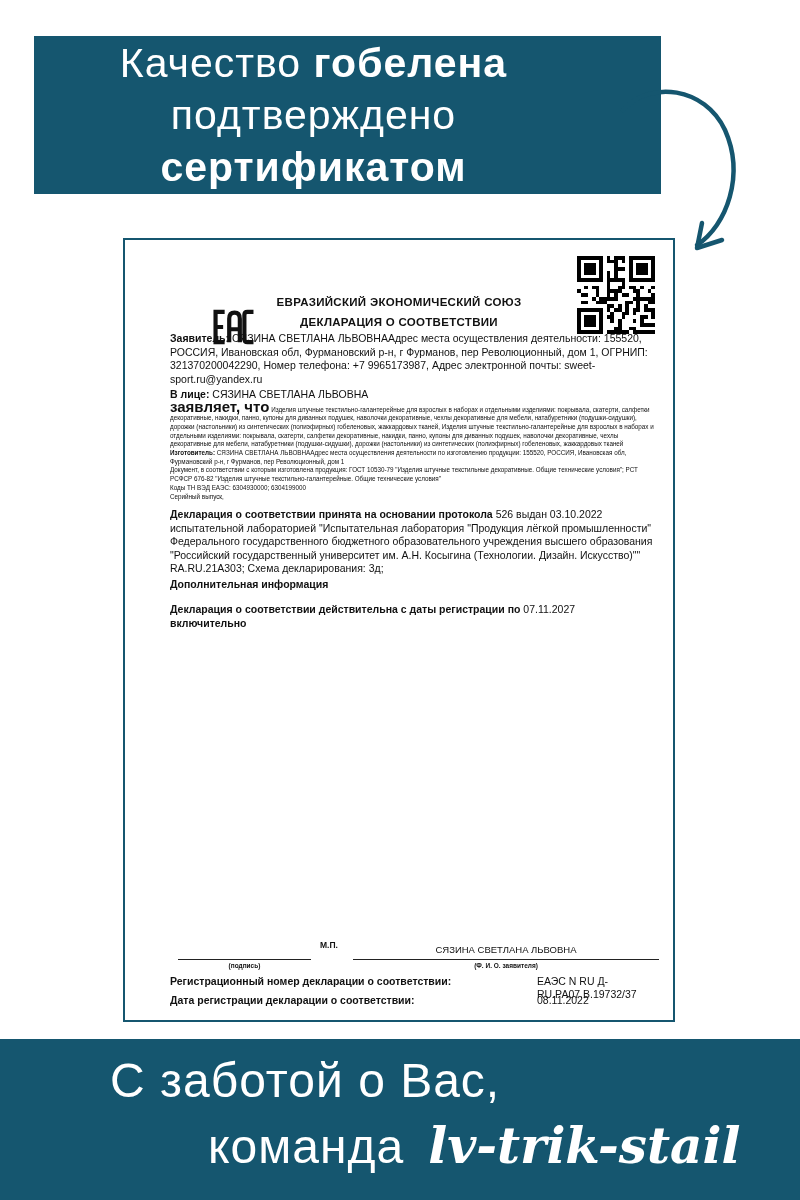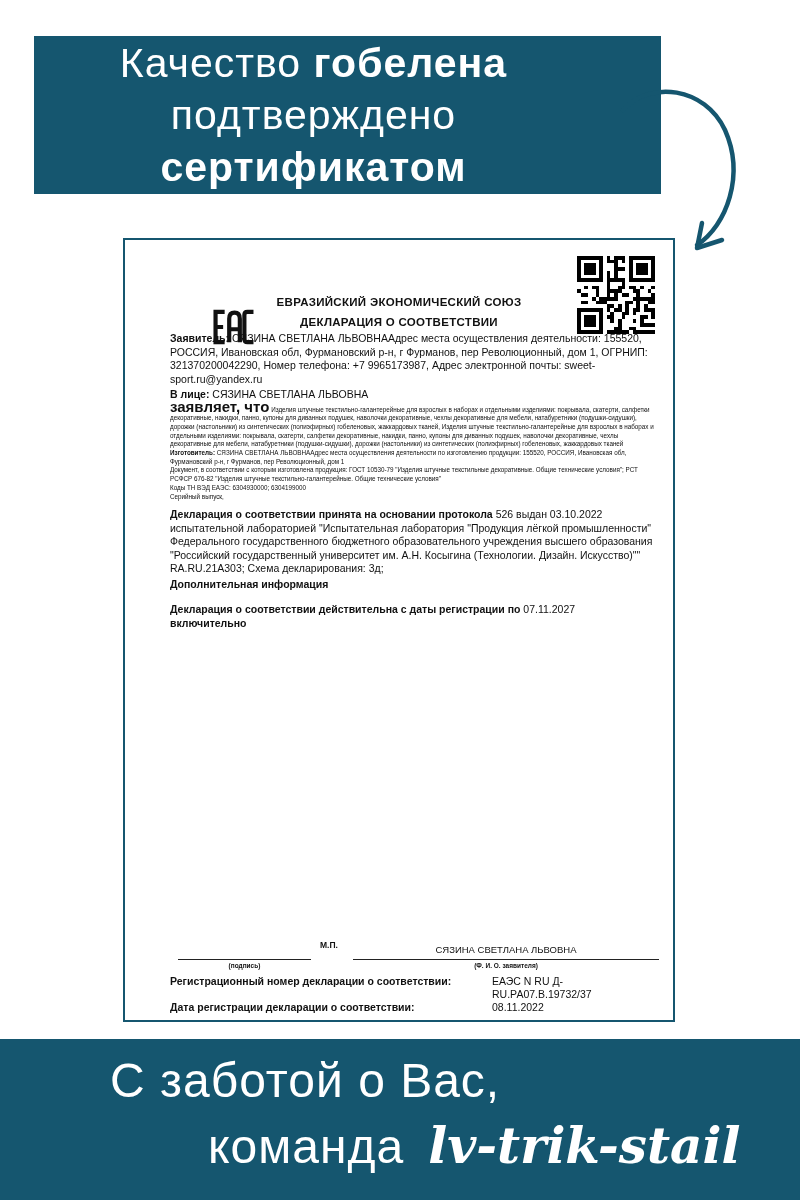--- a/index.html
+++ b/index.html
@@ -38,24 +38,24 @@
 
   
   .mp{position:absolute;left:195px;top:700px;font-size:8.5px;font-weight:700;}
   .fio-name{position:absolute;left:228px;top:704px;width:306px;text-align:center;font-size:9.5px;}
   .sline{position:absolute;top:719px;height:0;border-top:1.6px solid #222;}
   .sline1{left:53px;width:133px;}
   .sline2{left:228px;width:306px;}
   .scap{position:absolute;top:722px;text-align:center;font-size:6.5px;font-weight:700;}
   .scap1{left:53px;width:133px;}
   .scap2{left:228px;width:306px;}
-  .reg-row{position:absolute;left:45px;width:490px;display:flex;font-size:10.5px;line-height:13px;}
+  .reg-row{position:absolute;left:45px;width:490px;display:flex;font-size:10.5px;line-height:13px;gap:45px;}
   .reg-row b{width:322px;flex:none;}
   .reg-row-1{top:735px;}
-  .reg-row-2{top:754px;margin-top:7px;}
+  .reg-row-2{top:754px;}
 
   
   .footer{position:absolute;left:0;top:1039px;width:800px;height:162px;
           background:#15566F;color:#fff;}
   .f1{margin-top:14px;padding-left:110px;font-size:48px;letter-spacing:1px;}
   .f2{margin-top:8px;padding-left:208px;font-size:48px;letter-spacing:1px;display:flex;align-items:baseline;gap:24px;}
   .script{font-family:"DejaVu Serif",serif;font-style:italic;font-weight:700;font-size:50px;letter-spacing:0;}
 </style>
 </head>
 <body>

